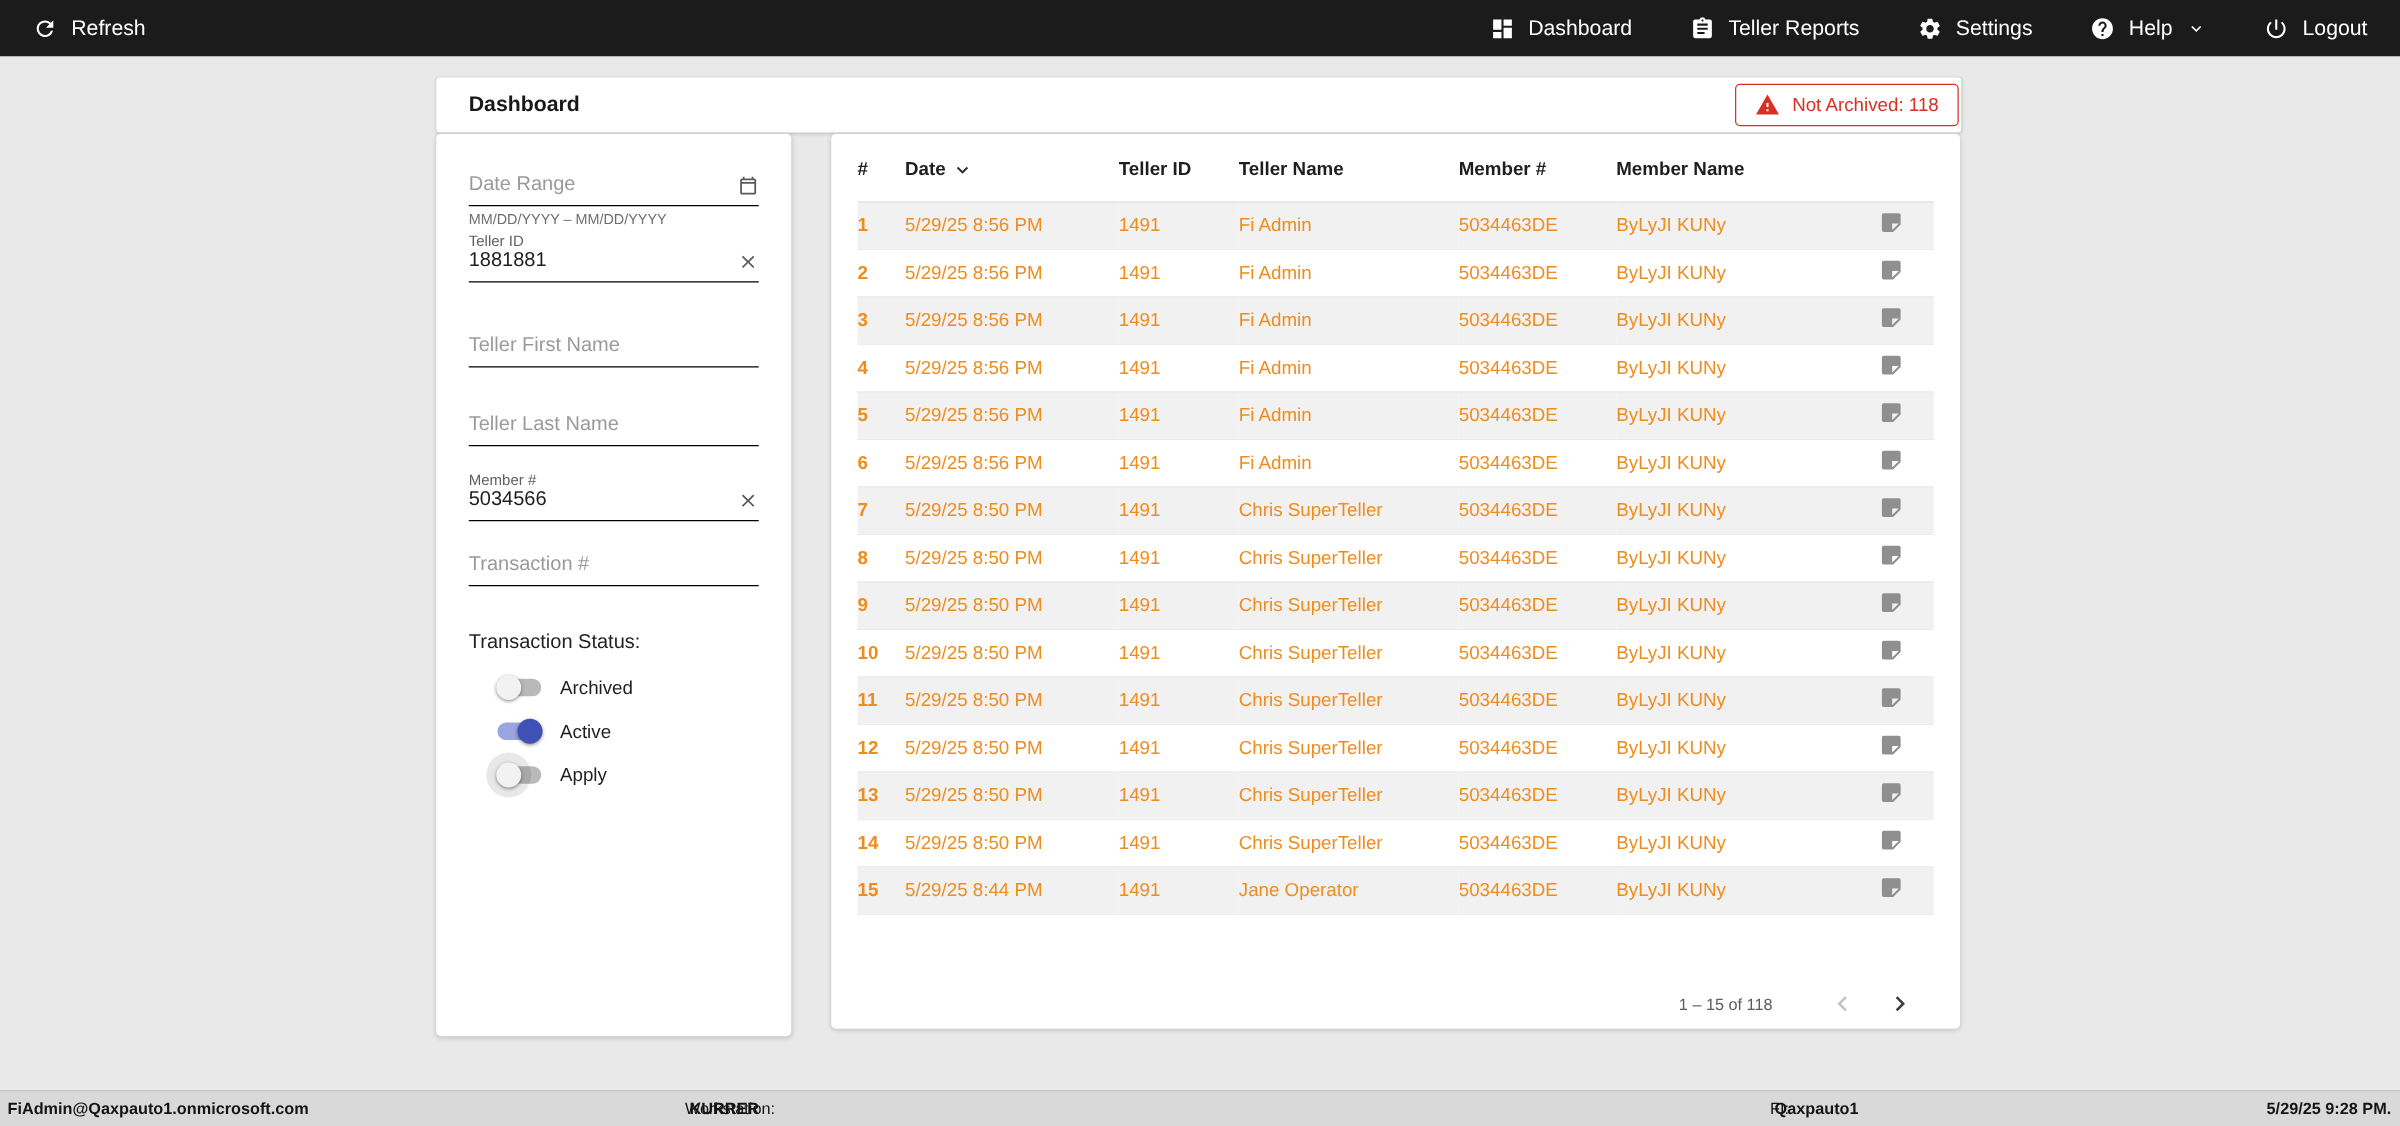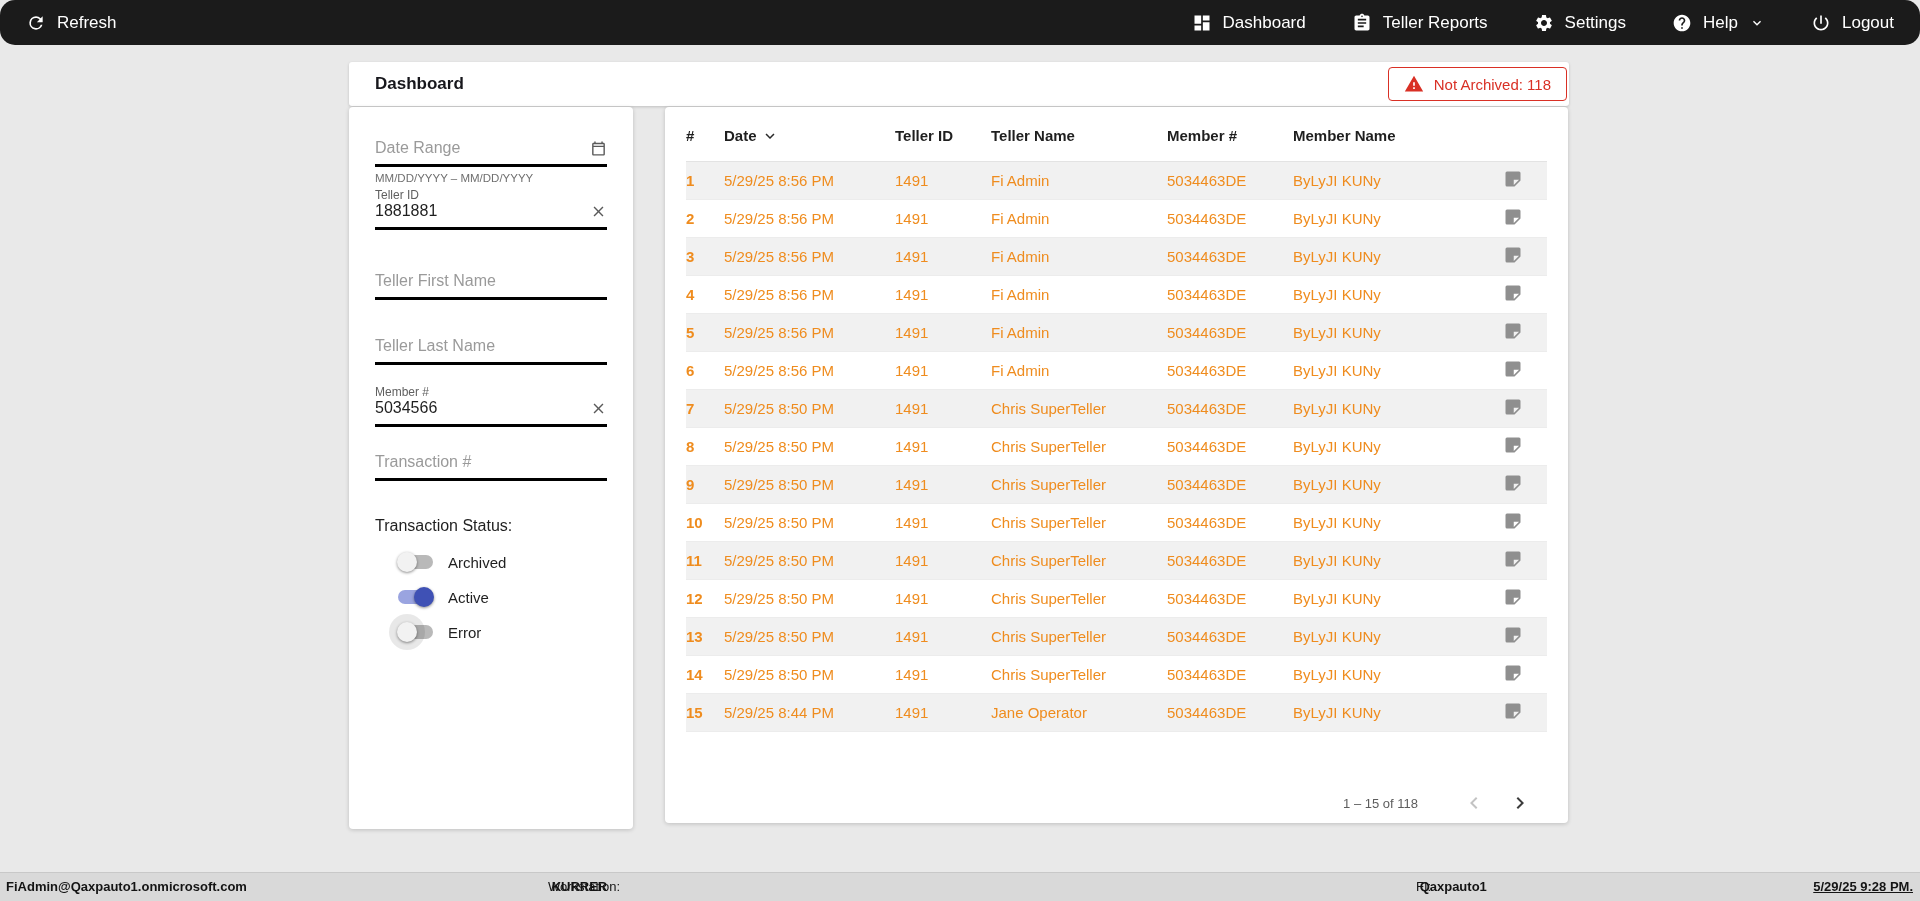--- a/index.html
+++ b/index.html
@@ -7,21 +7,21 @@
   body {
     font-family:"Liberation Sans","DejaVu Sans",sans-serif;
     background:#e9e9e9; position:relative; color:#1f1f1f;
   }
   svg { display:block; }
 
   
   .topbar {
     position:absolute; top:0; left:0; width:1920px; height:45px;
     background:#1b1b1b; color:#fff; display:flex; align-items:center;
-    padding:0 26px; font-size:17px;border-radius:15px;
+    padding:0 26px; font-size:17px;
   }
   .tb-item { display:flex; align-items:center; gap:11px; cursor:pointer; white-space:nowrap; }
   .tb-right { margin-left:auto; display:flex; align-items:center; gap:46px; }
   .tb-icon svg { width:20px; height:20px; fill:#fff; }
   .tb-caret svg { width:16px; height:16px; fill:#fff; }
 
   
   .header-card {
     position:absolute; left:349px; top:62px; width:1220px; height:44px;
     background:#fff; border-radius:3px; box-shadow:0 1px 3px rgba(0,0,0,.18);
@@ -35,21 +35,21 @@
     color:#d93025; font-size:15px;
   }
   .badge svg { width:20px; height:20px; fill:#d93025; }
 
   
   .filter-card {
     position:absolute; left:349px; top:107px; width:284px; height:722px;
     background:#fff; border-radius:4px; box-shadow:0 1px 4px rgba(0,0,0,.18);
     padding:24px 26px;
   }
-  .underline-row { display:flex; align-items:flex-end; border-bottom:3px solid #000000; padding-bottom:7px; }
+  .underline-row { display:flex; align-items:flex-end; border-bottom:1px solid #000000; padding-bottom:7px; }
   .underline-row input {
     flex:1; border:none; outline:none; background:transparent;
     font-family:inherit; font-size:16px; color:#1f1f1f; min-width:0;
   }
   .underline-row input::placeholder { color:#9a9a9a; opacity:1; }
   .icon-btn { background:none; border:none; cursor:pointer; padding:0; display:flex; }
   .icon-btn svg { width:17px; height:17px; fill:#5a5a5a; }
   .hint { font-size:11.5px; color:#6f6f6f; margin-top:5px; }
   .float-label { font-size:12px; color:#5f5f5f; }
   .field-date  { margin-top:8px; }
@@ -109,21 +109,21 @@
   .footer {
     position:absolute; left:0; bottom:0; width:1920px; height:29px;
     background:#d9d9d9; border-top:1px solid #c8c8c8; font-size:13px; color:#141414;
   }
   .footer span { position:absolute; top:0; line-height:28px; white-space:nowrap; }
   .b { font-weight:700; }
   .f-user { left:6px; }
   .f-ws { left:548px; }
   .f-pf { left:989px;margin-top:32px; }
   .f-fi { left:1416px; }
-  .f-time { right:7px;text-decoration:underline; }
+  .f-time { right:7px; }
 </style>
 </head>
 <body>
 
 <div class="topbar">
   <div class="tb-item">
     <span class="tb-icon">
       <svg viewBox="0 0 24 24">
           <path d="M17.65 6.35A7.96 7.96 0 0 0 12 4a8 8 0 1 0 7.73 10h-2.08A6 6 0 1 1 12 6c1.66 0 3.14.69 4.22 1.78L13 11h7V4l-2.35 2.35z"></path>
         </svg>
@@ -262,21 +262,21 @@
         <span class="track"></span>
           <span class="thumb"></span>
       </span>
       <span class="toggle-label">Active</span>
     </div>
     <div class="toggle-row">
       <span class="toggle halo">
         <span class="track"></span>
           <span class="thumb"></span>
       </span>
-      <span class="toggle-label">Error</span>
+      <span class="toggle-label">Apply</span>
     </div>
   </div>
 
 </div>
 
 <div class="table-card">
   <table class="grid">
     <colgroup>
       <col style="width:38px">
         <col style="width:171px">

